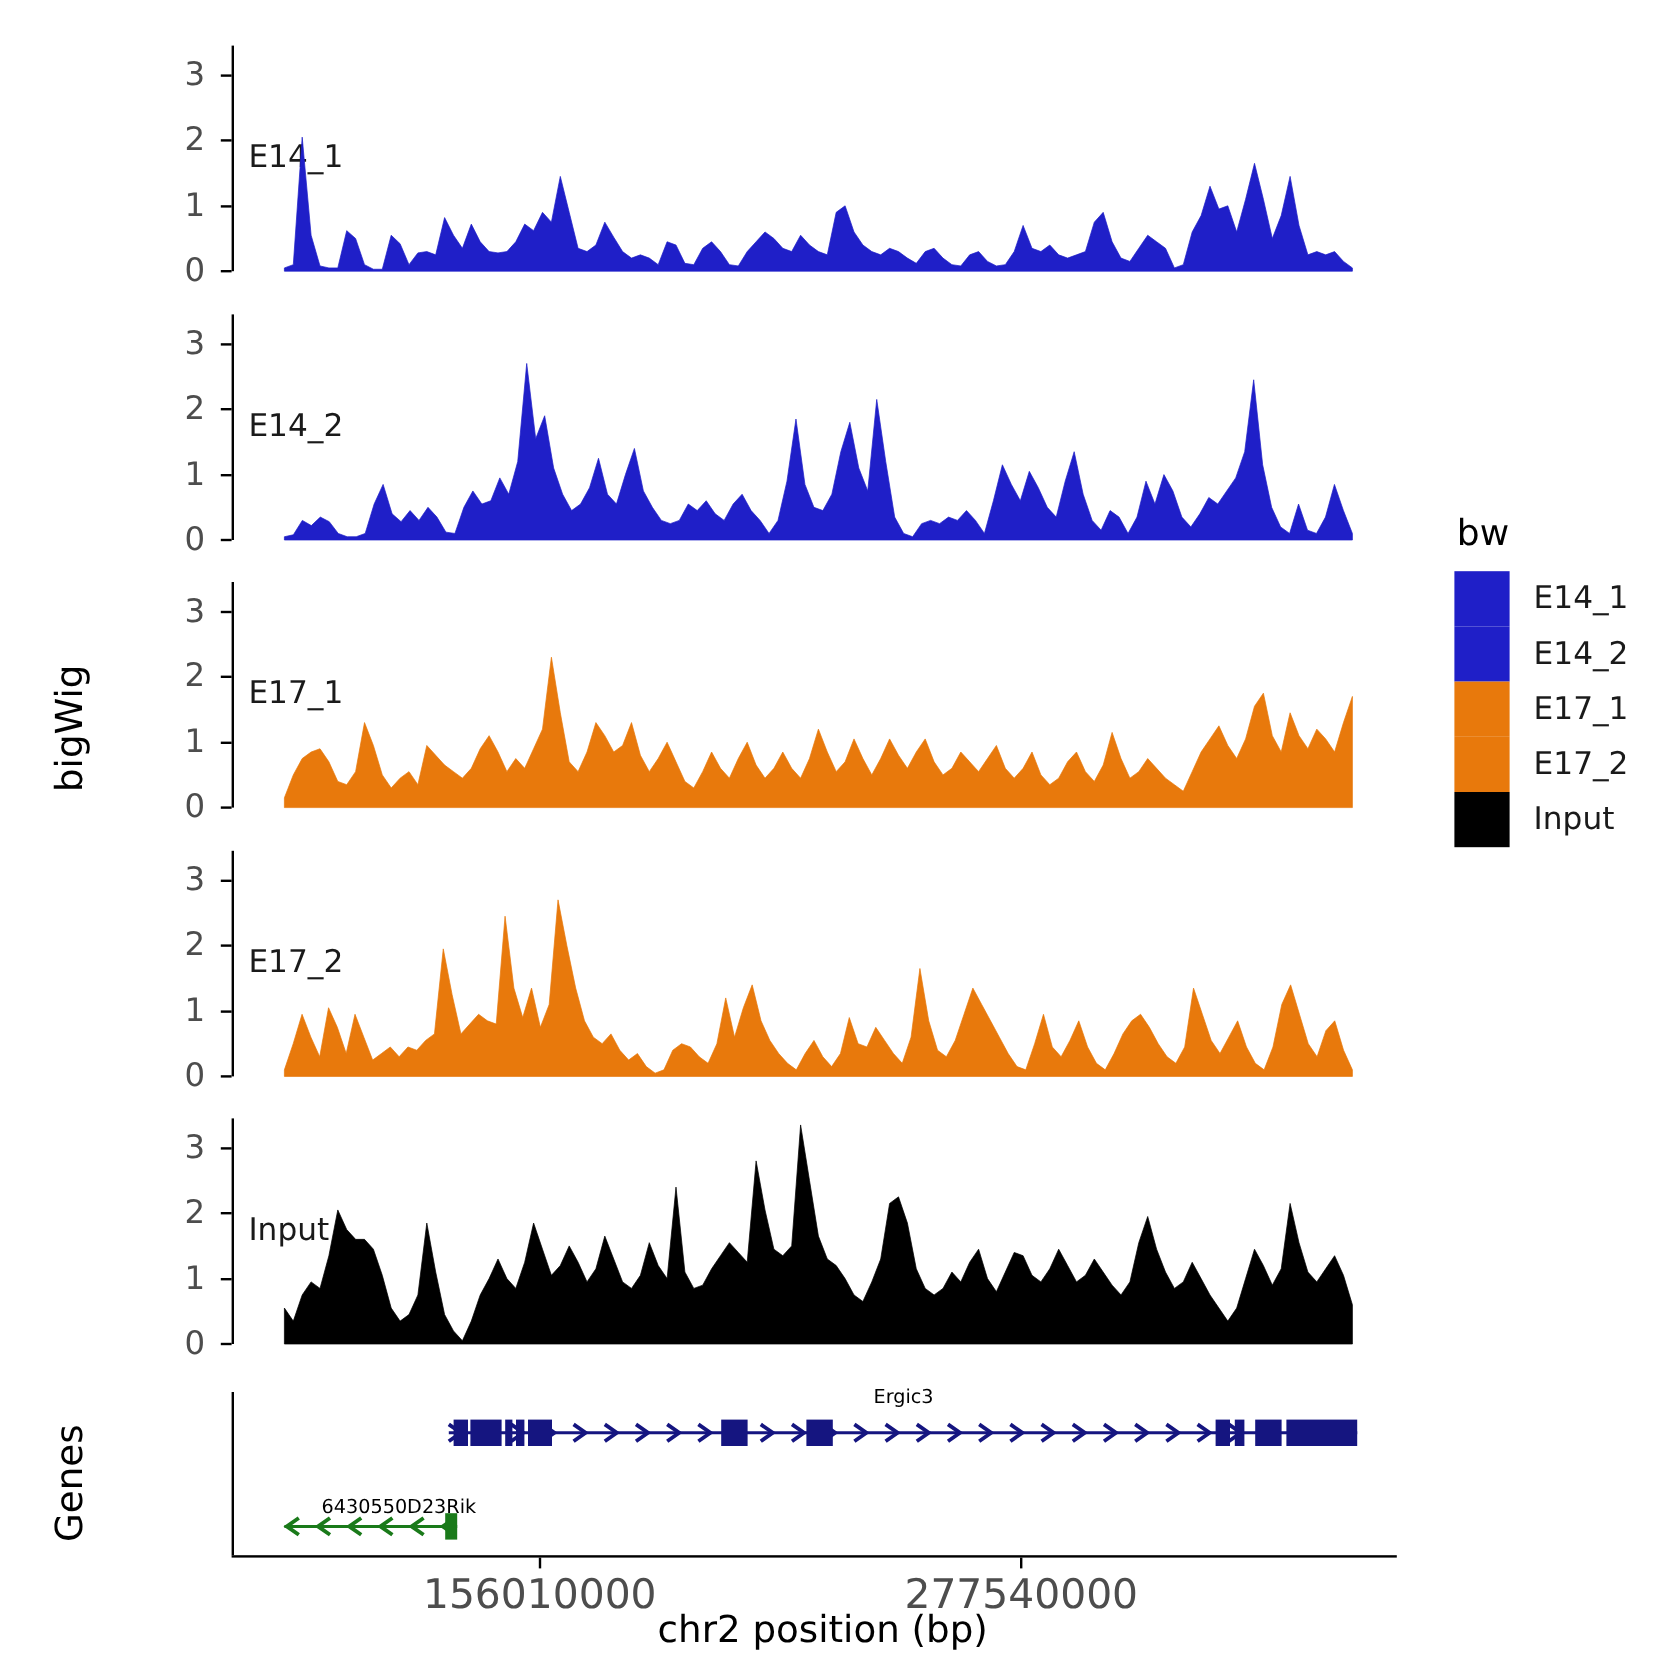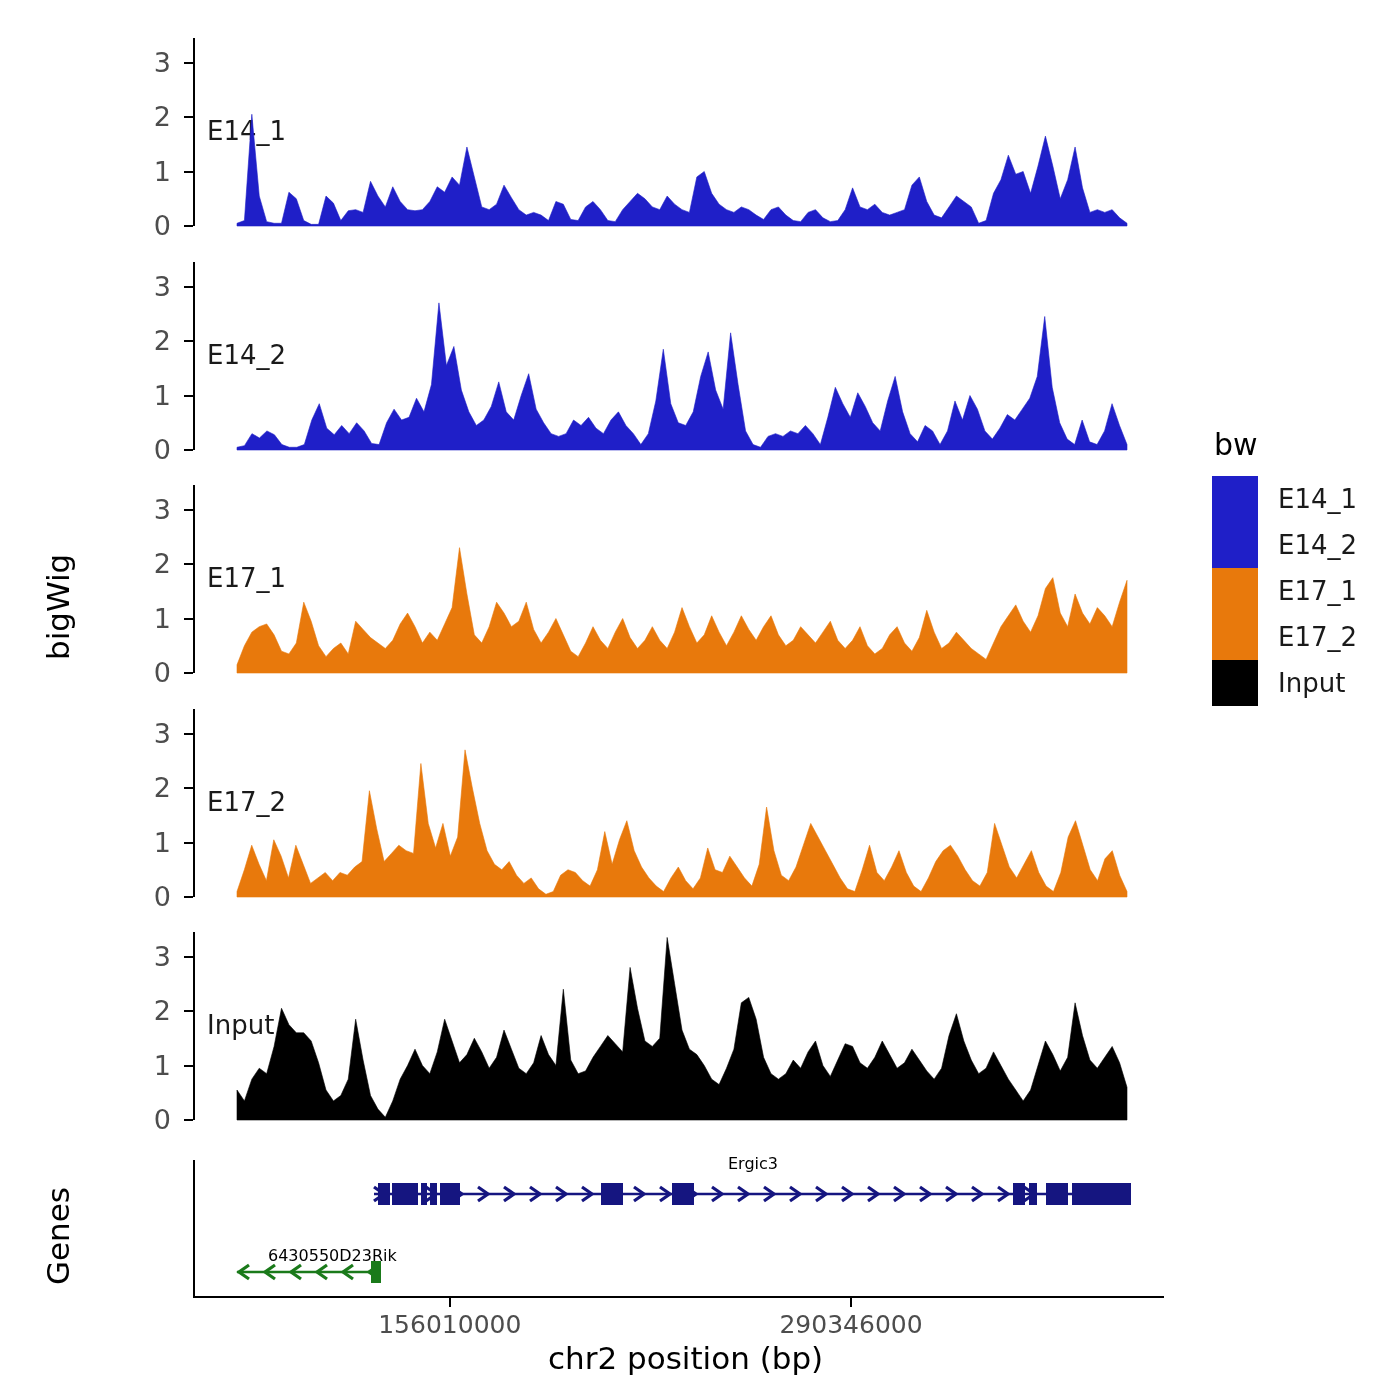--- a/index.html
+++ b/index.html
@@ -10,21 +10,21 @@
 
   
   .axis-line{position:absolute;background:#000;}
   .vaxis{width:2px;}
   .haxis{height:2px;}
   .tick{position:absolute;background:#000;height:2px;width:9px;}
   .tickx{position:absolute;background:#000;width:2px;height:9px;}
 
   .ytlabel{position:absolute;font-size:27px;color:#4d4d4d;
            text-align:right;width:40px;line-height:1;}
-  .xtlabel{position:absolute;font-size:25px;color:#4d4d4d;
+  .xtlabel{position:absolute;font-size:34px;color:#4d4d4d;
            text-align:center;line-height:1;white-space:nowrap;}
 
   .panel-tag{position:absolute;font-size:26px;color:#1a1a1a;
              white-space:nowrap;line-height:1;}
 
   .axtitle{position:absolute;font-size:31px;color:#000;white-space:nowrap;}
   .axtitle.rot{transform-origin:0 0;transform:rotate(-90deg);}
 
   
   .track{position:absolute;overflow:visible;}
@@ -187,21 +187,21 @@
       </div>
       <div class="gene-label" style="left: 728px; top: 6px;">Ergic3</div>
       <div class="gene-label" style="left: 232px; top: 98px; margin-left: 36px;">6430550D23Rik</div>
     </div>
 
   <div class="axis-line haxis" style="left:193px;top:1296px;width:971px;"></div>
   <div id="xticks">
       <div class="tickx" style="left: 448.793px; top: 1298px;"></div>
       <div class="xtlabel" style="left: 329.793px; width: 240px; top: 1312px;">156010000</div>
       <div class="tickx" style="left: 850.033px; top: 1298px;"></div>
-      <div class="xtlabel" style="left: 731.033px; width: 240px; top: 1312px;">290346000</div>
+      <div class="xtlabel" style="left: 731.033px; width: 240px; top: 1312px;">277540000</div>
     </div>
   <div class="axtitle" id="xtitle" style="left:548px;top:1340px;">chr2 position (bp)</div>
 
   <div class="legend">
     <div class="legend-title">bw</div>
     <div id="legend-items">
         <div class="legend-row">
           <span class="legend-key" style="background: rgb(31, 31, 200);"></span>
           <span class="legend-label">E14_1</span>
         </div>

